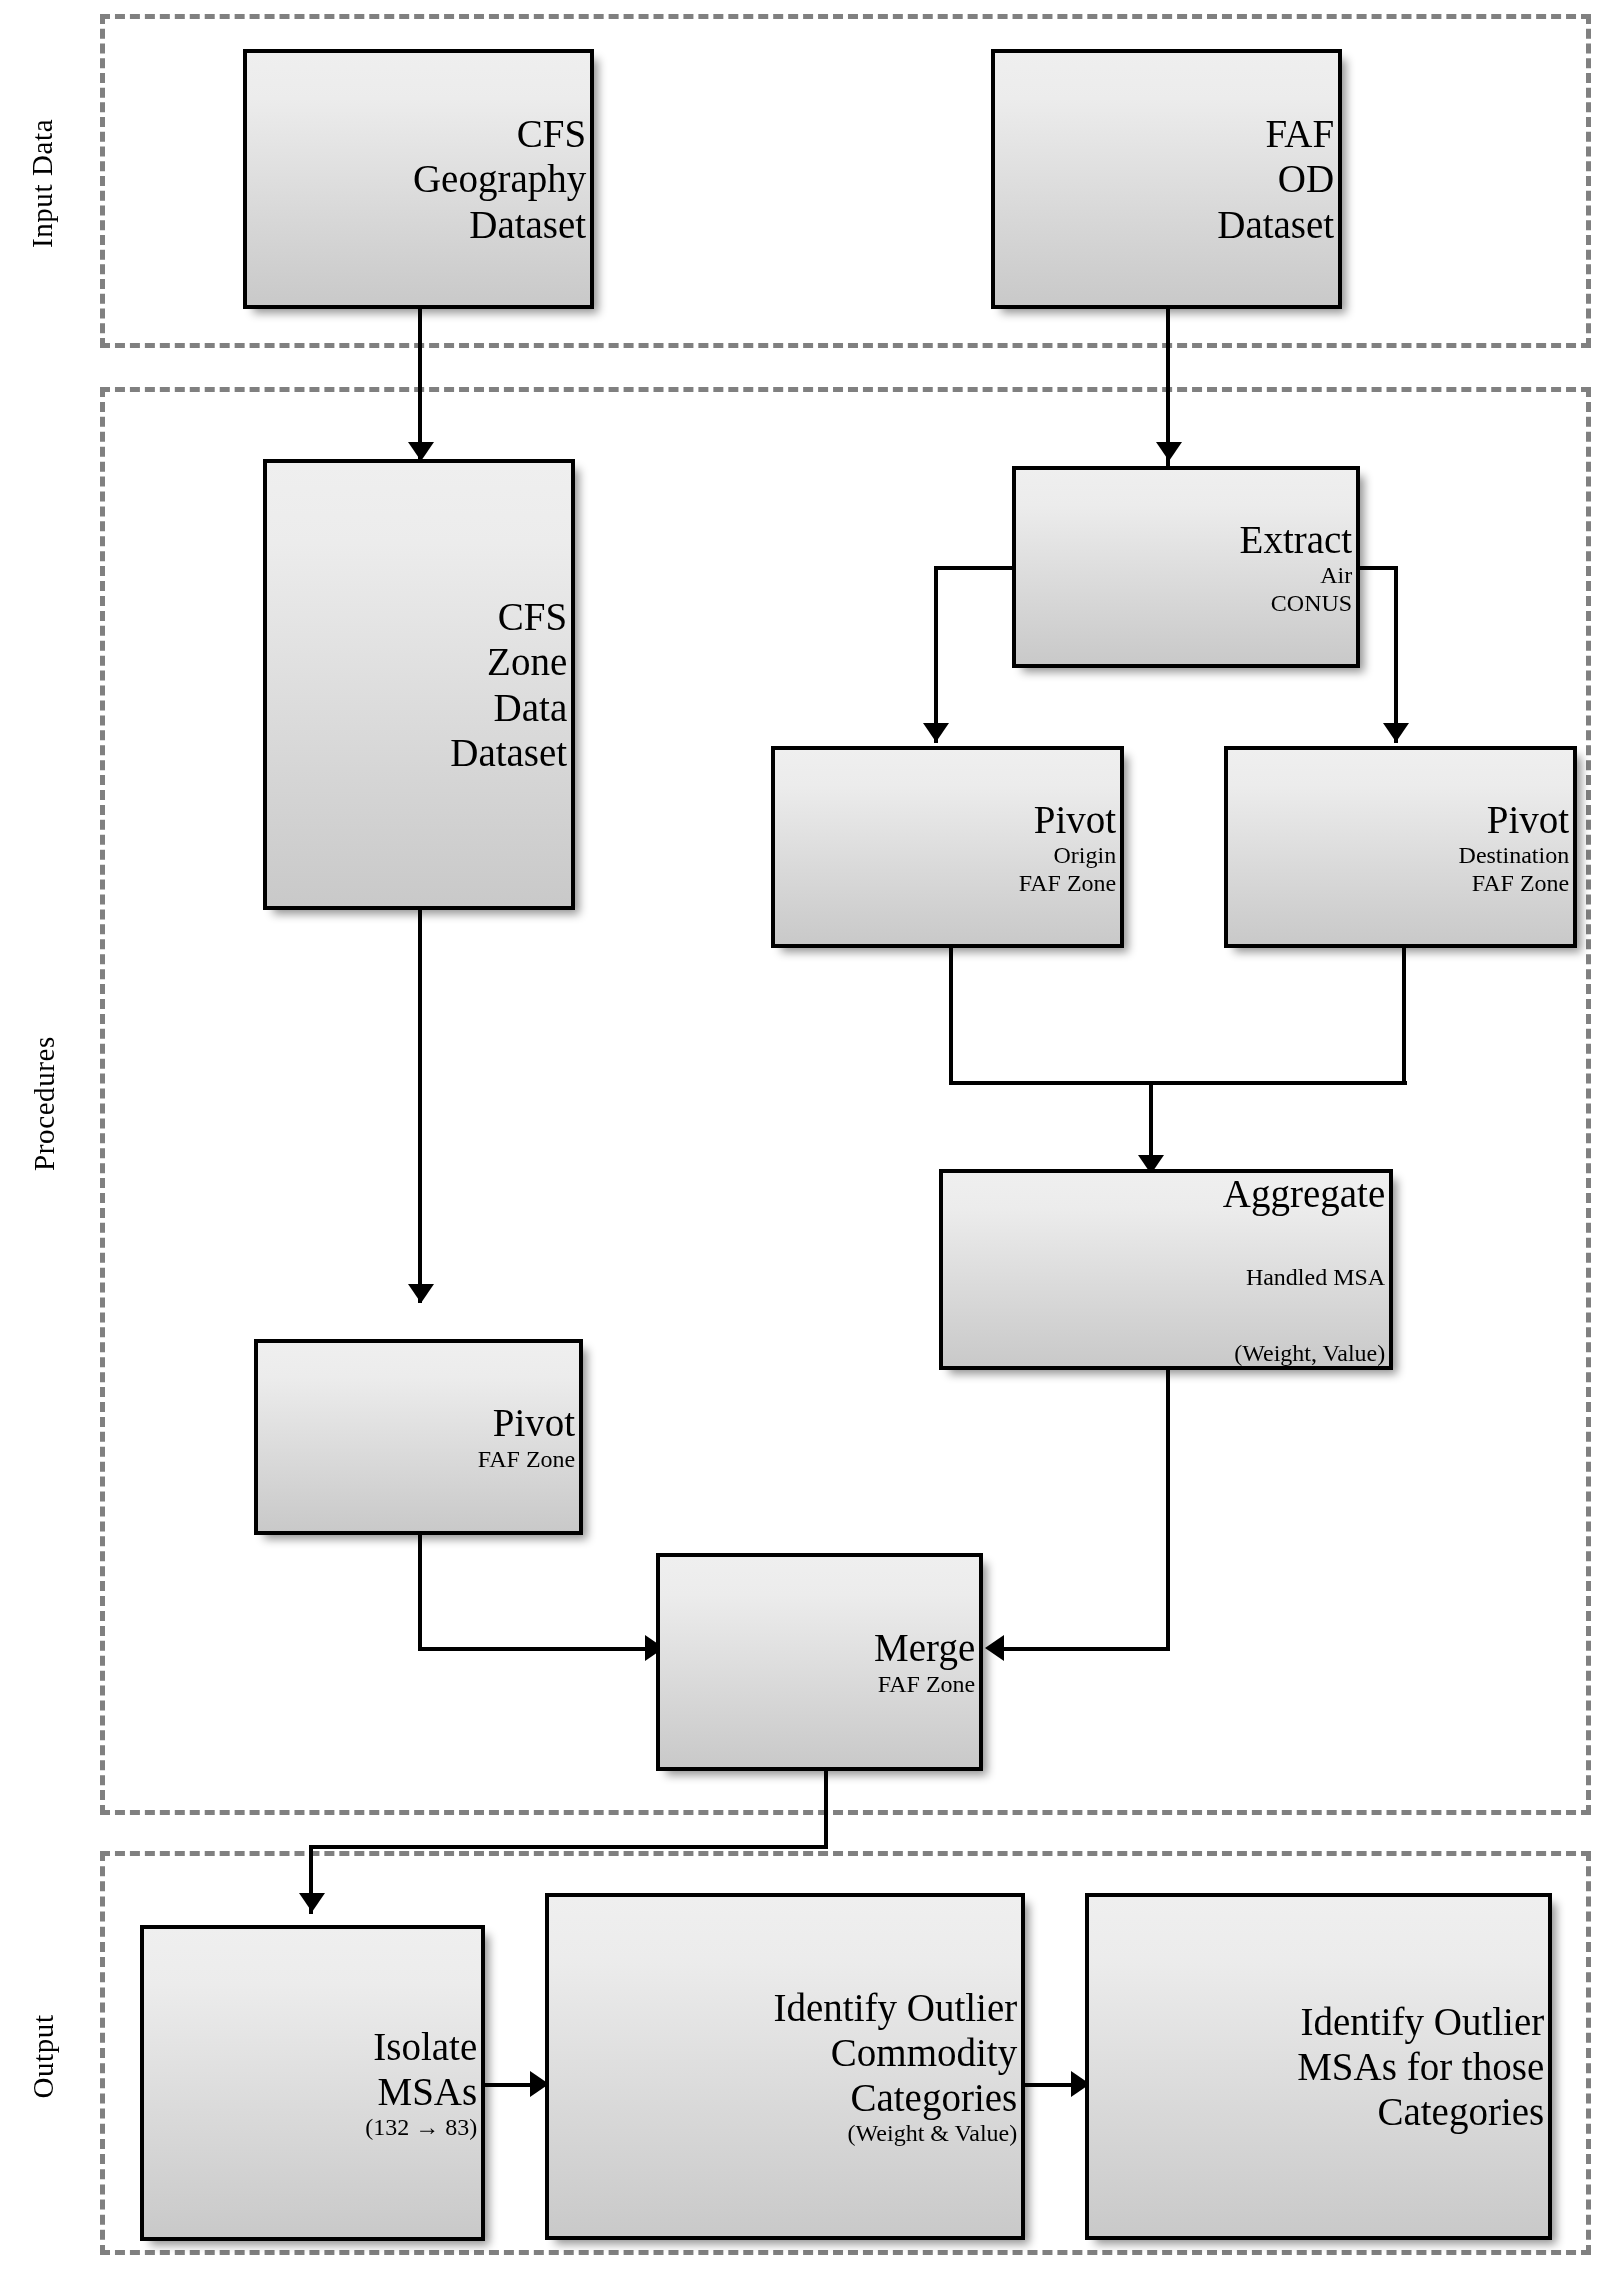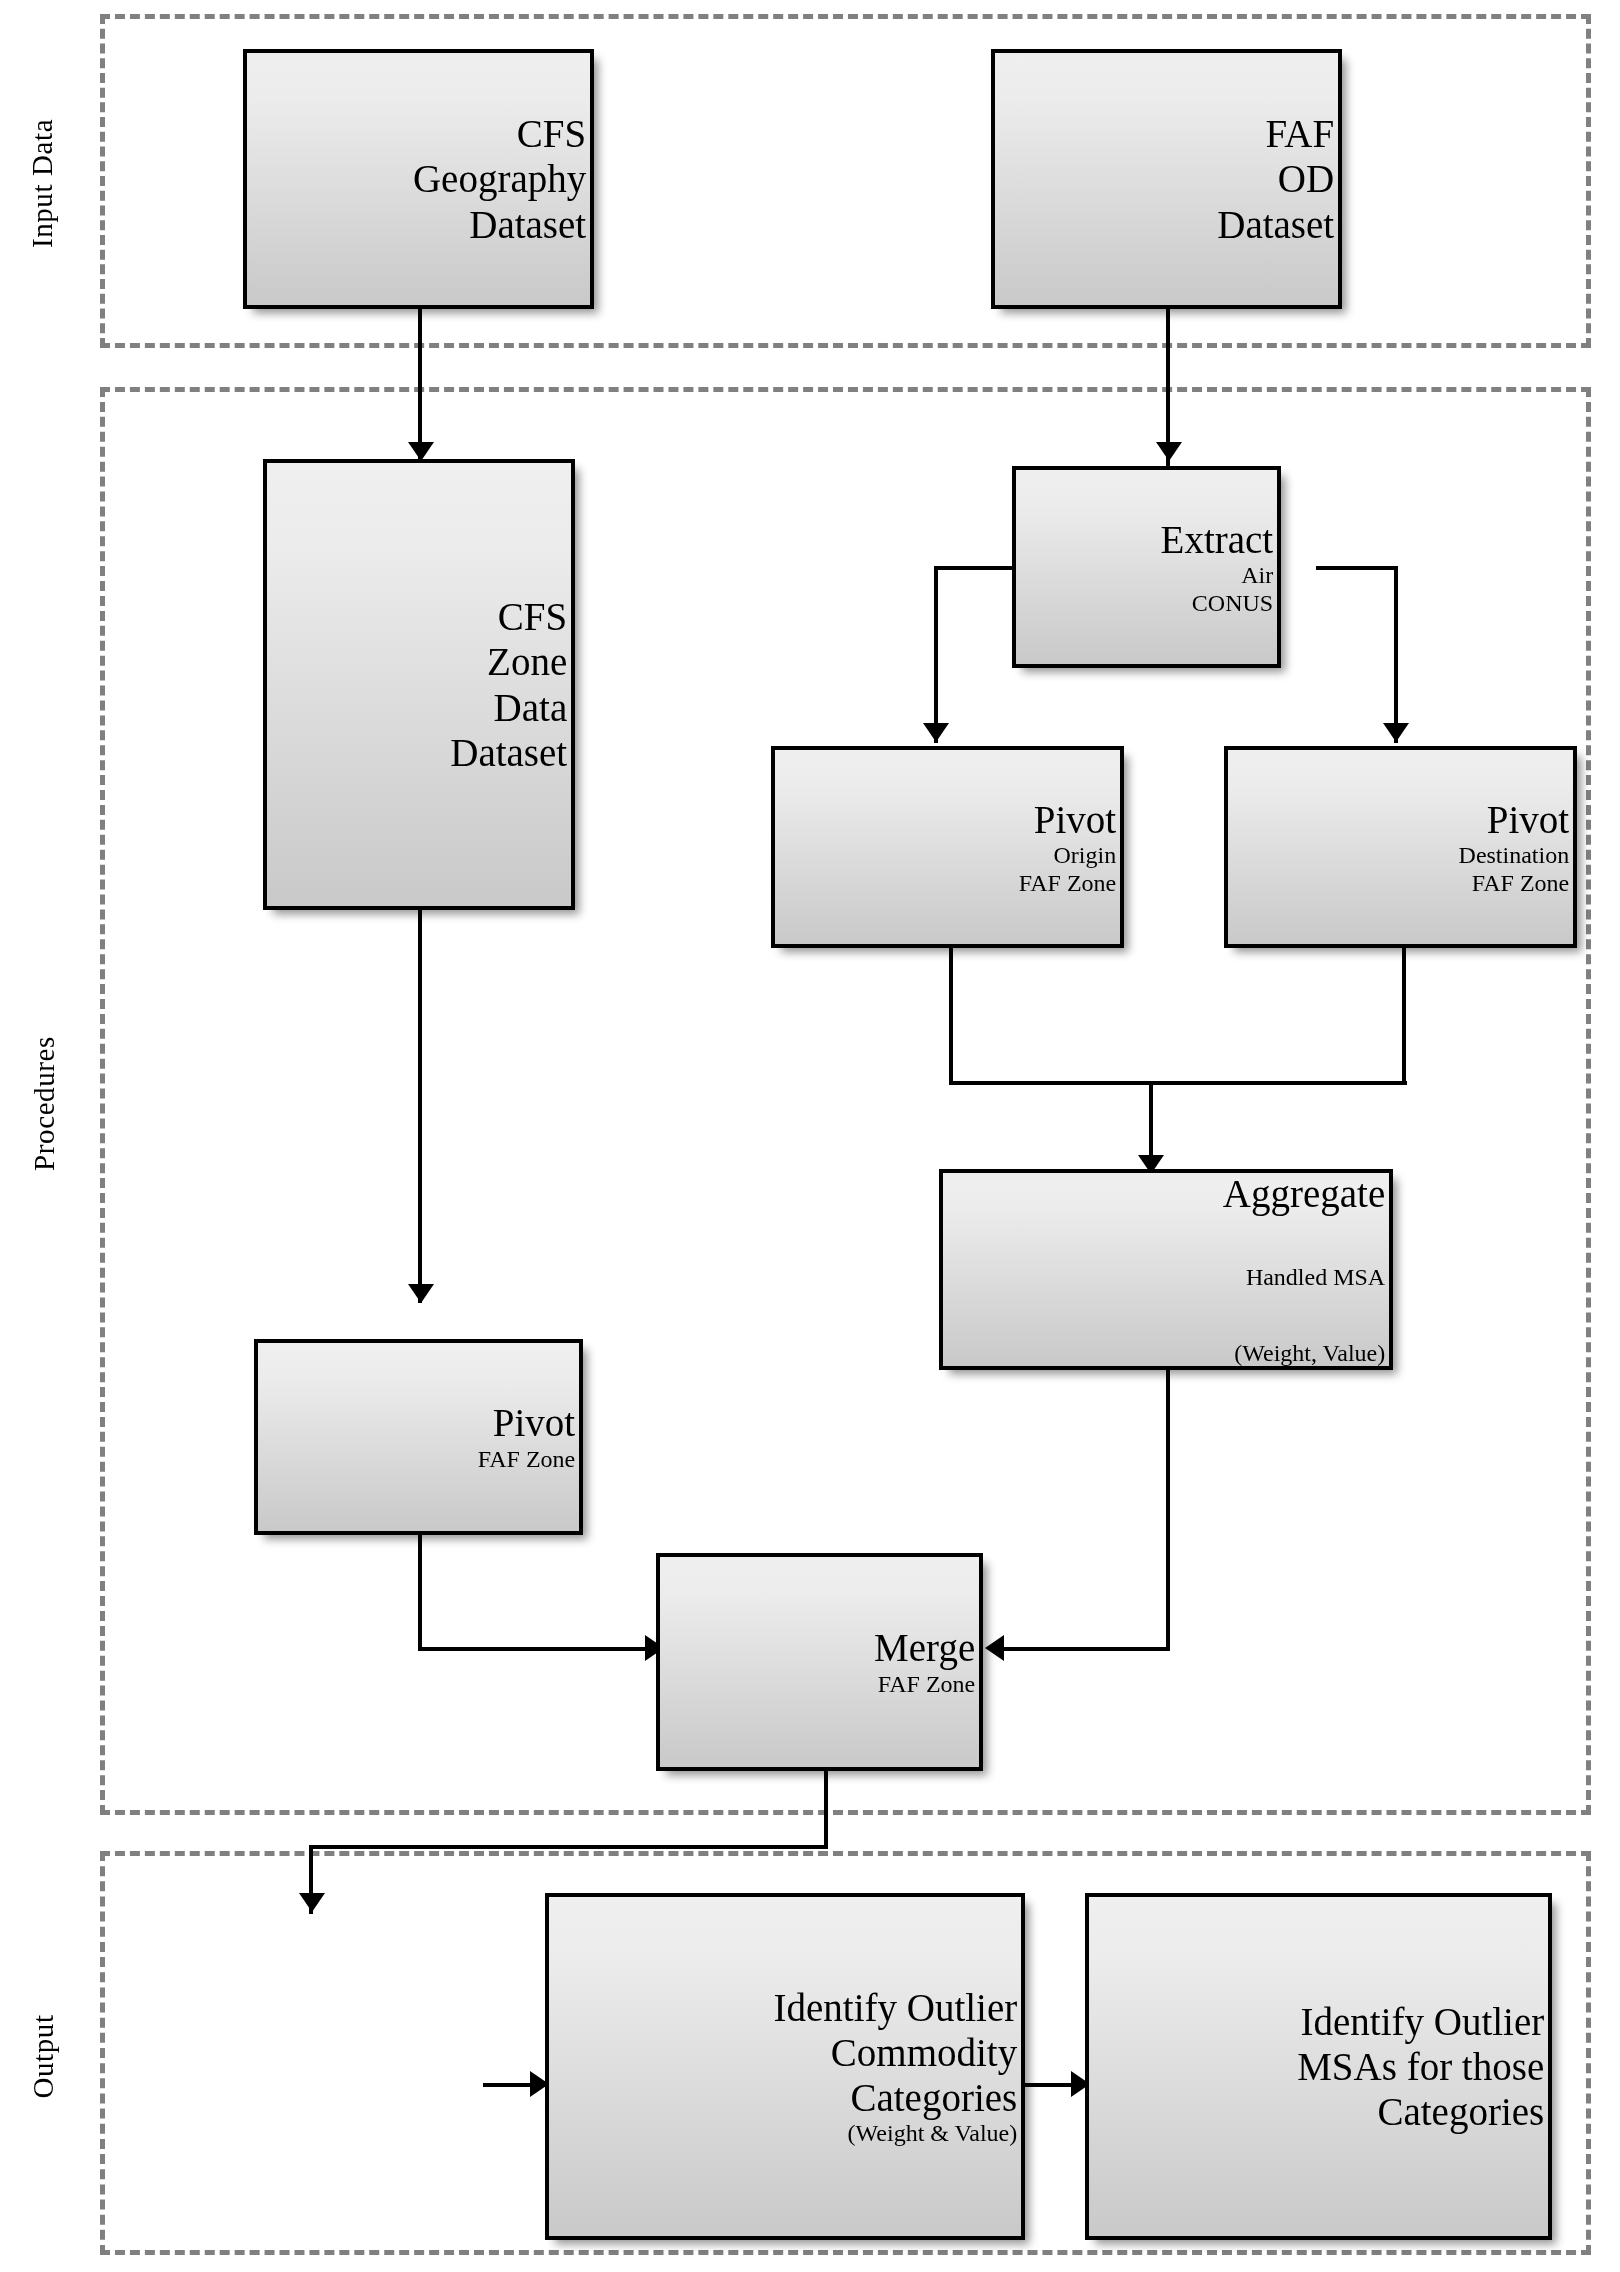--- a/index.html
+++ b/index.html
@@ -152,21 +152,21 @@
     <span class="l-big">Dataset</span>
   </div>
 
   <div class="node" style="left:263px;top:459px;width:312px;height:451px;">
     <span class="l-big">CFS</span>
     <span class="l-big">Zone</span>
     <span class="l-big">Data</span>
     <span class="l-big">Dataset</span>
   </div>
 
-  <div class="node" style="left:1012px;top:466px;width:269px;height:202px;">
+  <div class="node" style="left:1012px;top:466px;width:348px;height:202px;">
     <span class="l-big">Extract</span>
     <span class="l-sm">Air</span>
     <span class="l-sm">CONUS</span>
   </div>
 
   <div class="node" style="left:771px;top:746px;width:353px;height:202px;">
     <span class="l-big">Pivot</span>
     <span class="l-sm">Origin</span>
     <span class="l-sm">FAF Zone</span>
   </div>
@@ -186,20 +186,25 @@
   <div class="node" style="left:254px;top:1339px;width:329px;height:196px;">
     <span class="l-big">Pivot</span>
     <span class="l-sm">FAF Zone</span>
   </div>
 
   <div class="node" style="left:656px;top:1553px;width:327px;height:218px;">
     <span class="l-big">Merge</span>
     <span class="l-sm">FAF Zone</span>
   </div>
 
+  <div class="node" style="left:140px;top:1925px;width:345px;height:316px;">
+    <span class="l-big">Isolate</span>
+    <span class="l-big">MSAs</span>
+    <span class="l-sm">(132 → 83)</span>
+  </div>
 
   <div class="node" style="left:545px;top:1893px;width:480px;height:347px;">
     <span class="l-big">Identify Outlier</span>
     <span class="l-big">Commodity</span>
     <span class="l-big">Categories</span>
     <span class="l-sm">(Weight &amp; Value)</span>
   </div>
 
   <div class="node" style="left:1085px;top:1893px;width:467px;height:347px;">
     <span class="l-big">Identify Outlier</span>

